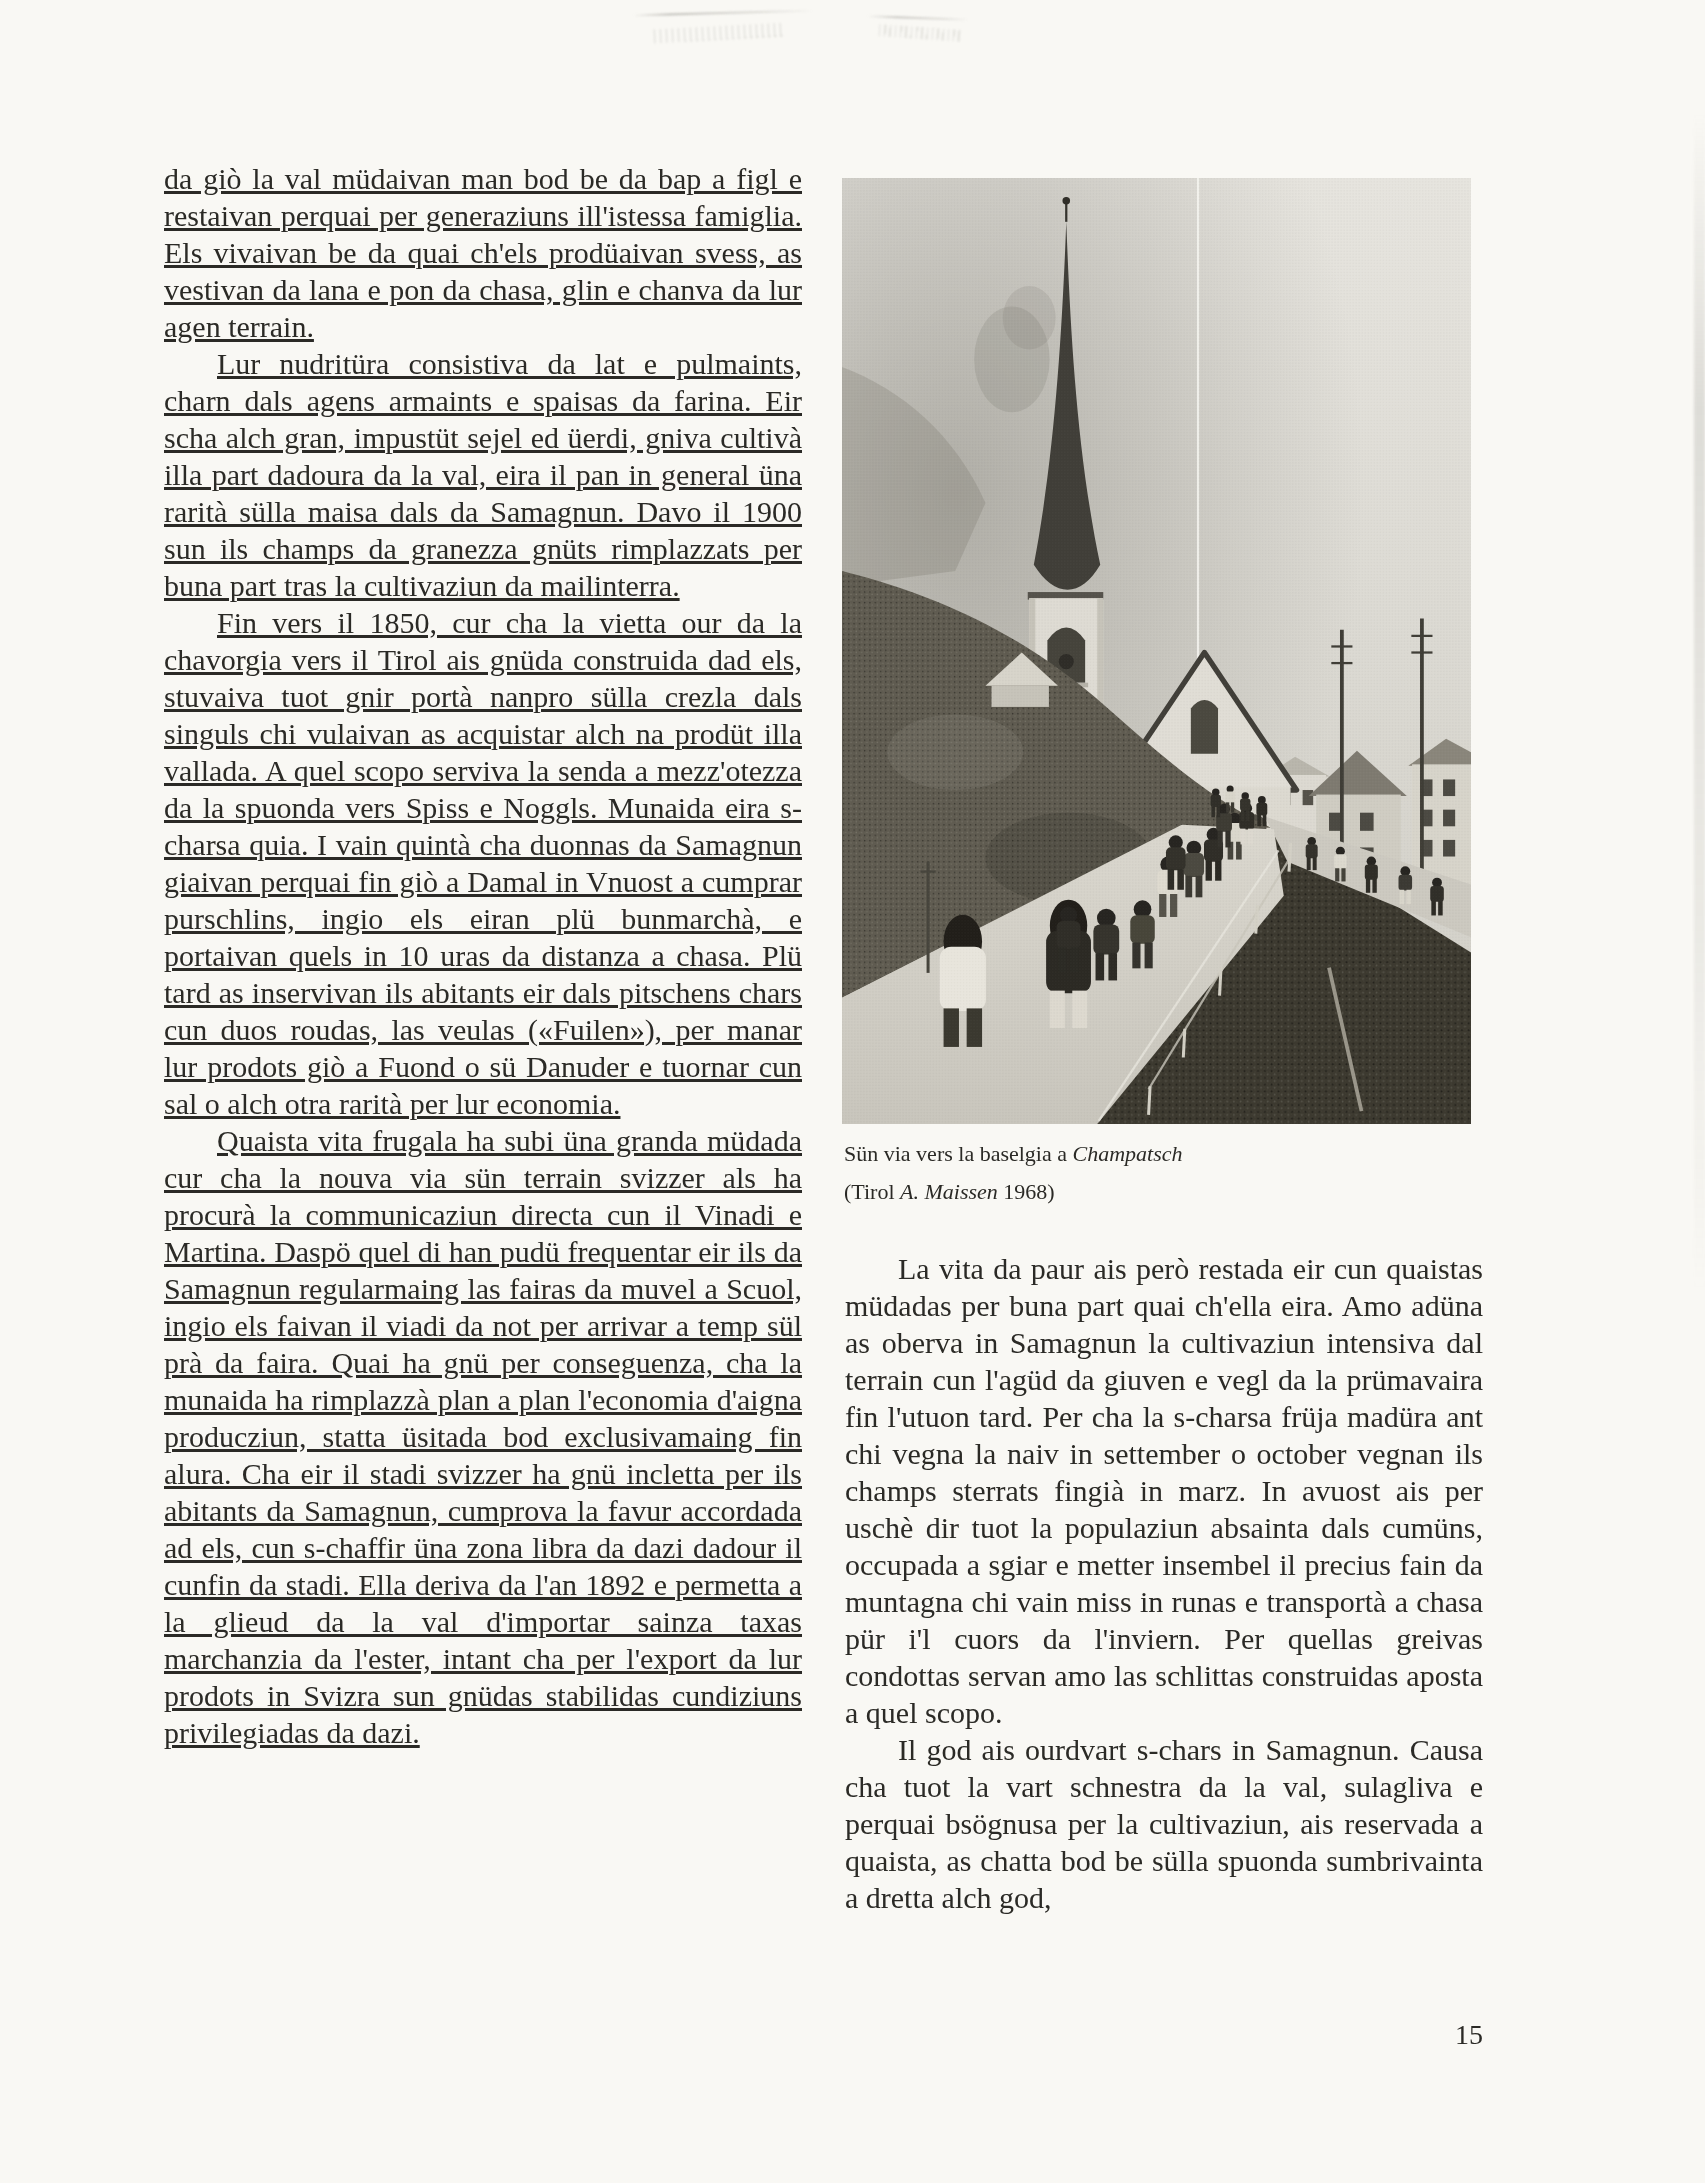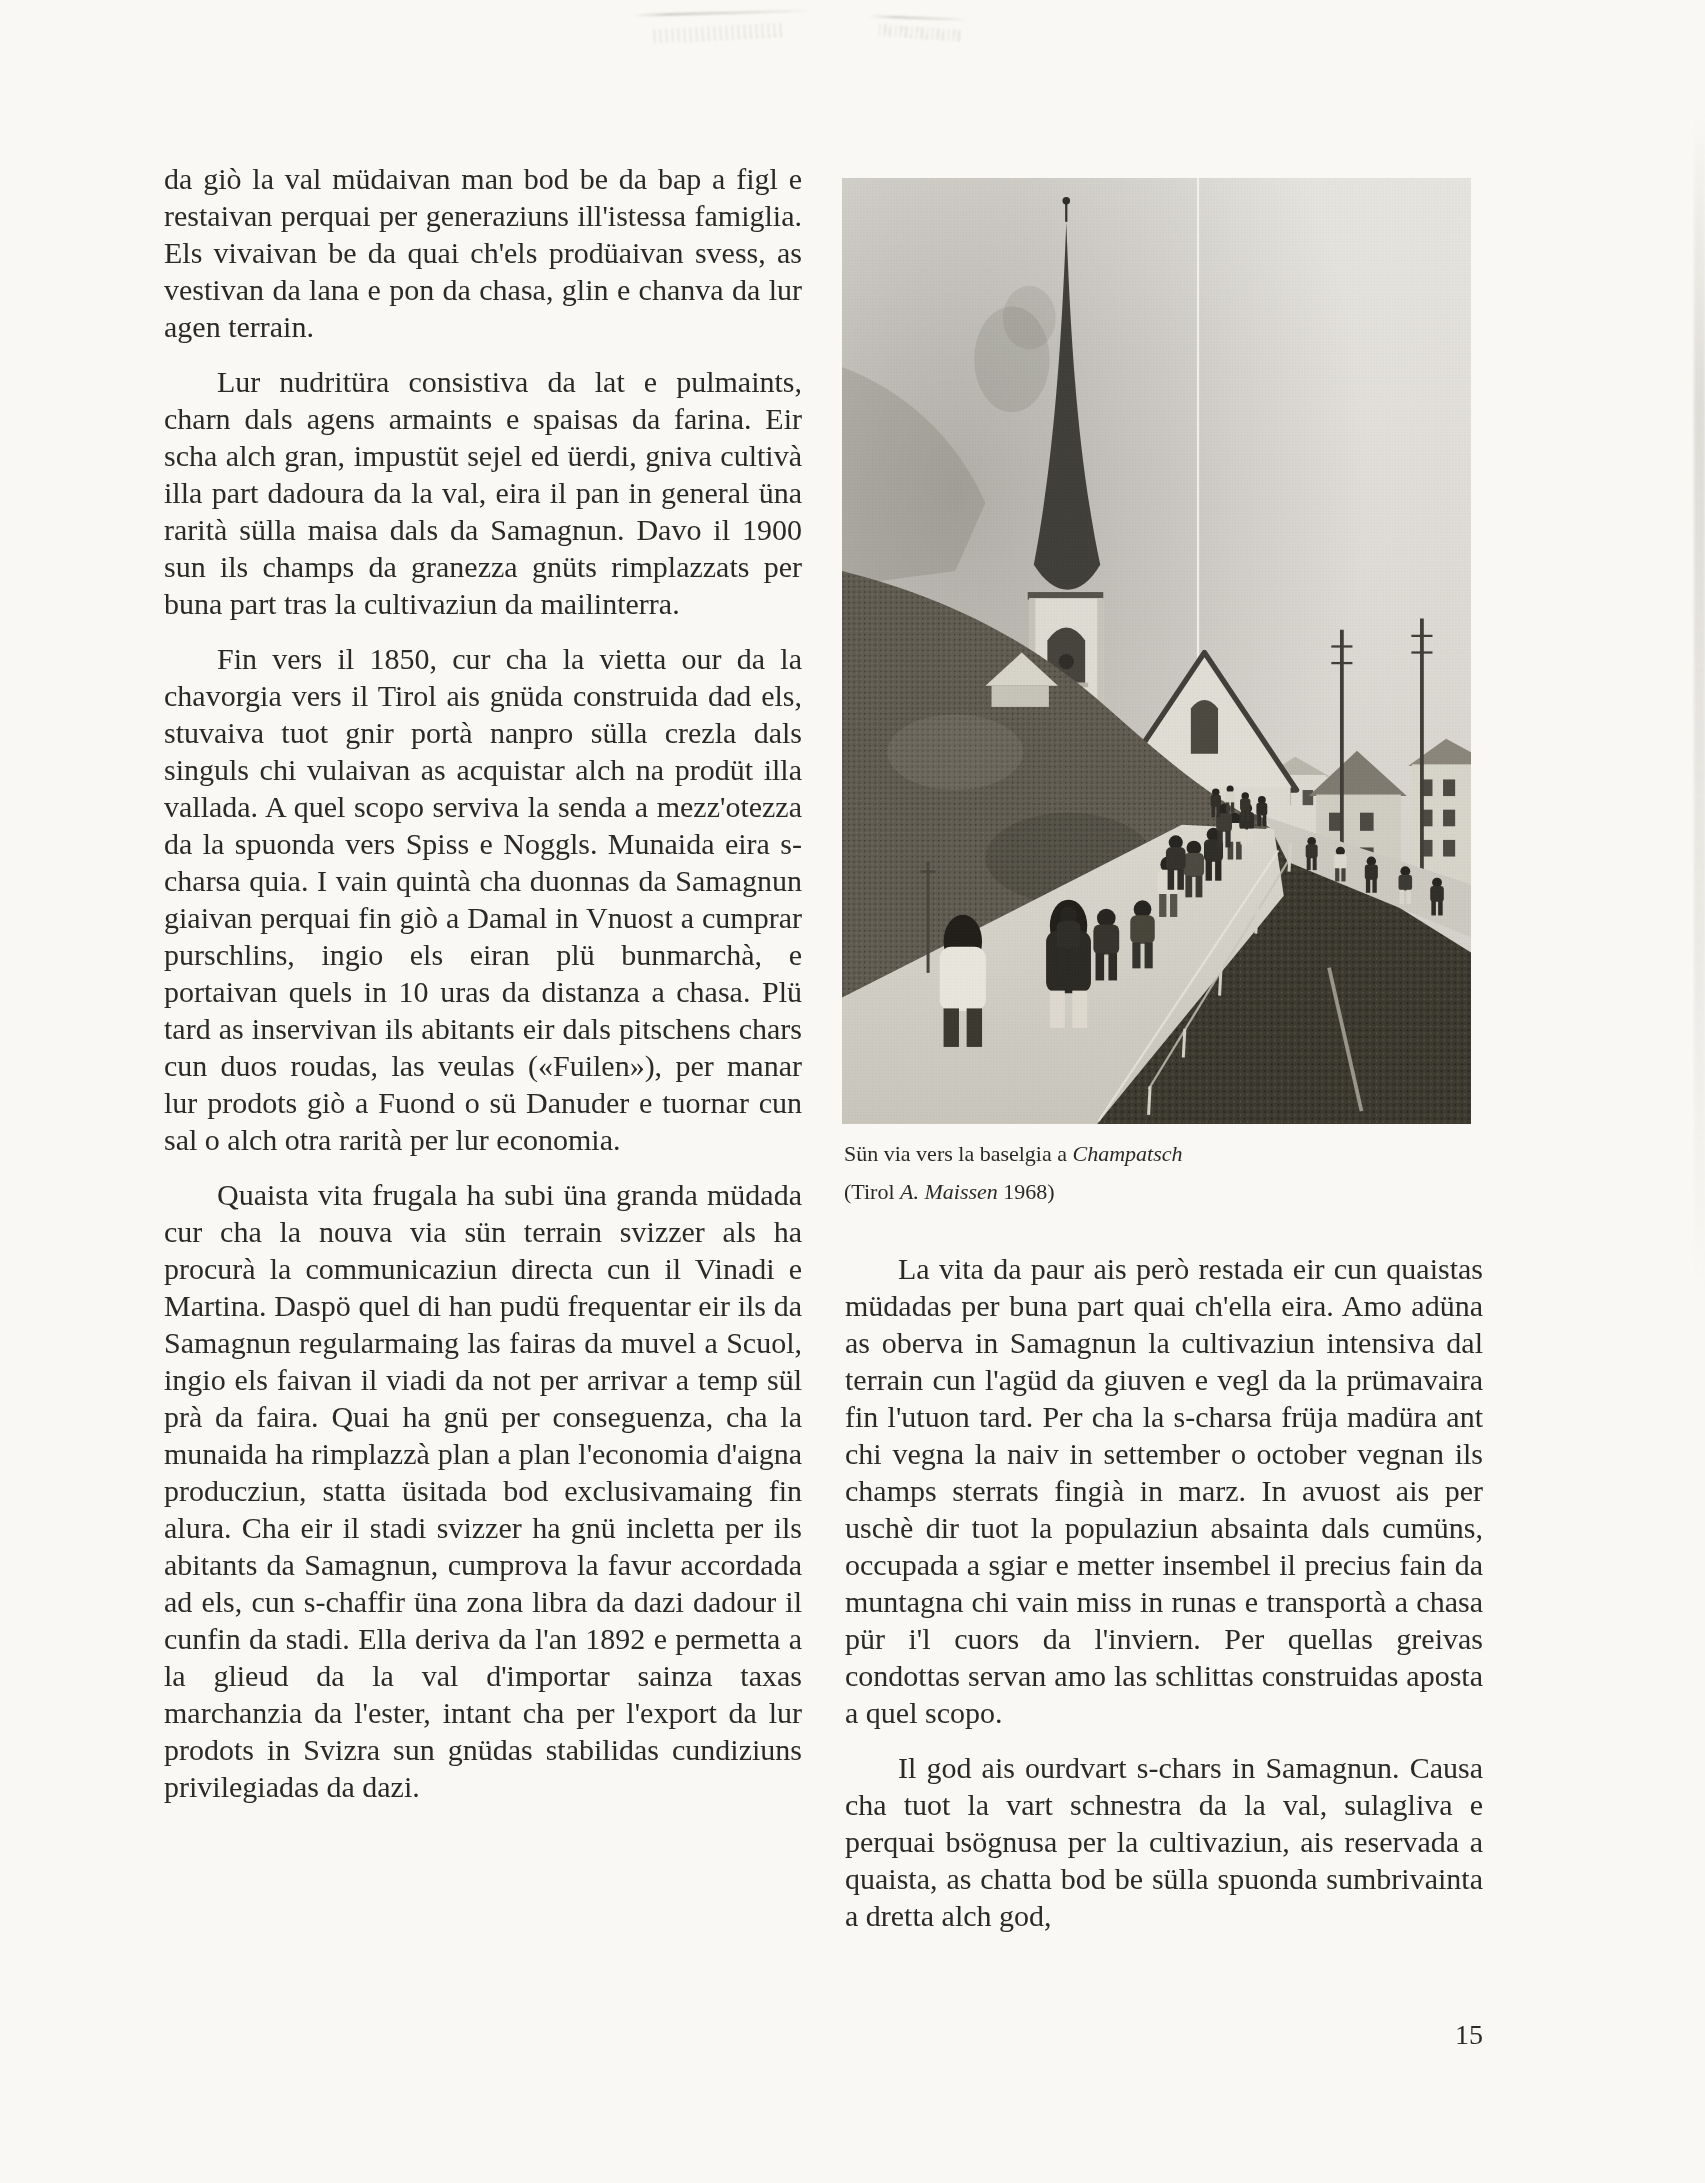--- a/index.html
+++ b/index.html
@@ -3,22 +3,22 @@
 <meta charset="utf-8">
 <style>
   html,body{margin:0;padding:0;background:#e9e8e4;}
   .page{
     position:relative;width:1706px;height:2183px;background:#f9f8f4;
     font-family:"Liberation Serif","DejaVu Serif",serif;color:#2b2a26;overflow:hidden;
   }
   
   .col{position:absolute;width:638px;text-align:justify;font-size:30px;line-height:37px;}
   .col p{margin:0;text-indent:53px;}
-  .col p + p{margin-top:18px;}
-  .col.left{left:164px;top:160px;}
+  .col p + p{margin-top:0;}
+  .col.left{left:164px;top:160px;text-decoration:underline;}
   .col.left p:first-child{text-indent:0;}
   .col.right{left:845px;top:1250px;}
   
   .photo{position:absolute;left:842px;top:178px;width:629px;height:946px;margin:0;padding:0;}
   .photo svg{display:block;width:100%;height:100%;}
   
   .caption{position:absolute;left:844px;top:1135px;width:638px;font-size:22px;line-height:38px;}
   .caption i{font-style:italic;}
   
   .pageno{position:absolute;left:1332px;top:2019px;width:151px;text-align:right;font-size:28px;}

